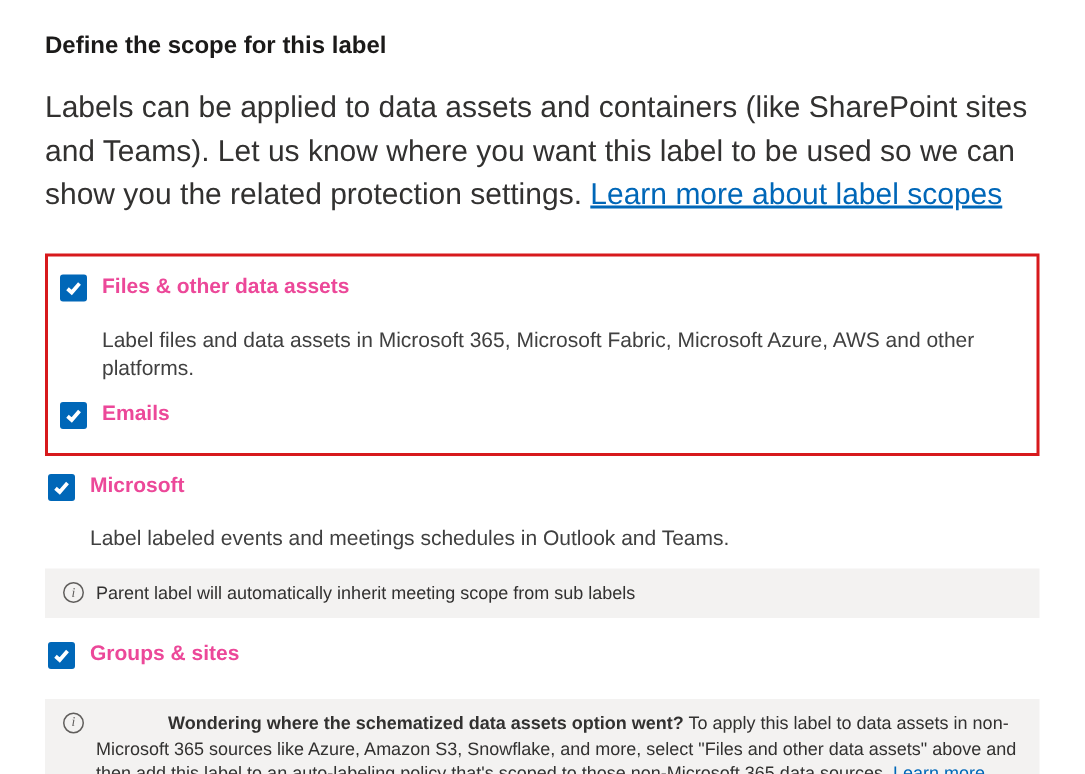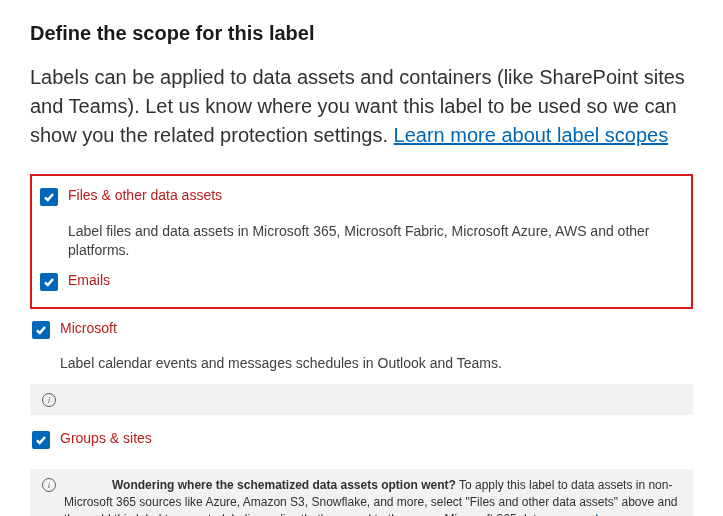--- a/index.html
+++ b/index.html
@@ -6,21 +6,21 @@
   body {
     margin: 0;
     padding: 22px 30px;
     font-family: "Segoe UI", -apple-system, BlinkMacSystemFont, sans-serif;
     font-size: 14px;
     color: #323130;
     background: #fff;
     width: 723px;
   }
   h1 {
-    font-size: 20px;
+    font-size: 16px;
     font-weight: 700;
     margin: 0 0 18px 0;
     color: #1b1a19;
   }
   .intro {
     font-size: 20px;
     color: #323130;
     line-height: 1.45;
     margin-bottom: 24px;
   }
@@ -56,22 +56,22 @@
     height: 12px;
     stroke: #fff;
     stroke-width: 2.5;
     fill: none;
   }
   .scope-text {
     flex: 1;
     line-height: 1.4;
   }
   .scope-title {
-    font-weight: 400;
-    color: #b91c1c;
+    font-weight: 700;
+    color: #ec4899;
     display: block;
   }
   .scope-desc {
     color: #404040;
     display: block;
     margin-top: 16px;
   }
   .info-bar {
     background: #f3f2f1;
     display: flex;
@@ -137,26 +137,27 @@
 </div>
 
 <div class="scope-item">
   <div class="checkbox">
     <svg viewBox="0 0 12 12">
         <polyline points="2,6.5 4.8,9 10,3"></polyline>
       </svg>
   </div>
   <div class="scope-text">
     <span class="scope-title">Microsoft</span>
-    <span class="scope-desc">Label calendar events and messages schedules in Outlook and Teams.</span>
+    <span class="scope-desc">Label labeled events and meetings schedules in Outlook and Teams.</span>
   </div>
 </div>
 
 <div class="info-bar small">
   <div class="info-icon">i</div>
+  <div class="info-text">Parent label will automatically inherit meeting scope from sub labels</div>
 </div>
 
 <div class="spacer"></div>
 
 <div class="scope-item">
   <div class="checkbox">
     <svg viewBox="0 0 12 12">
         <polyline points="2,6.5 4.8,9 10,3"></polyline>
       </svg>
   </div>

